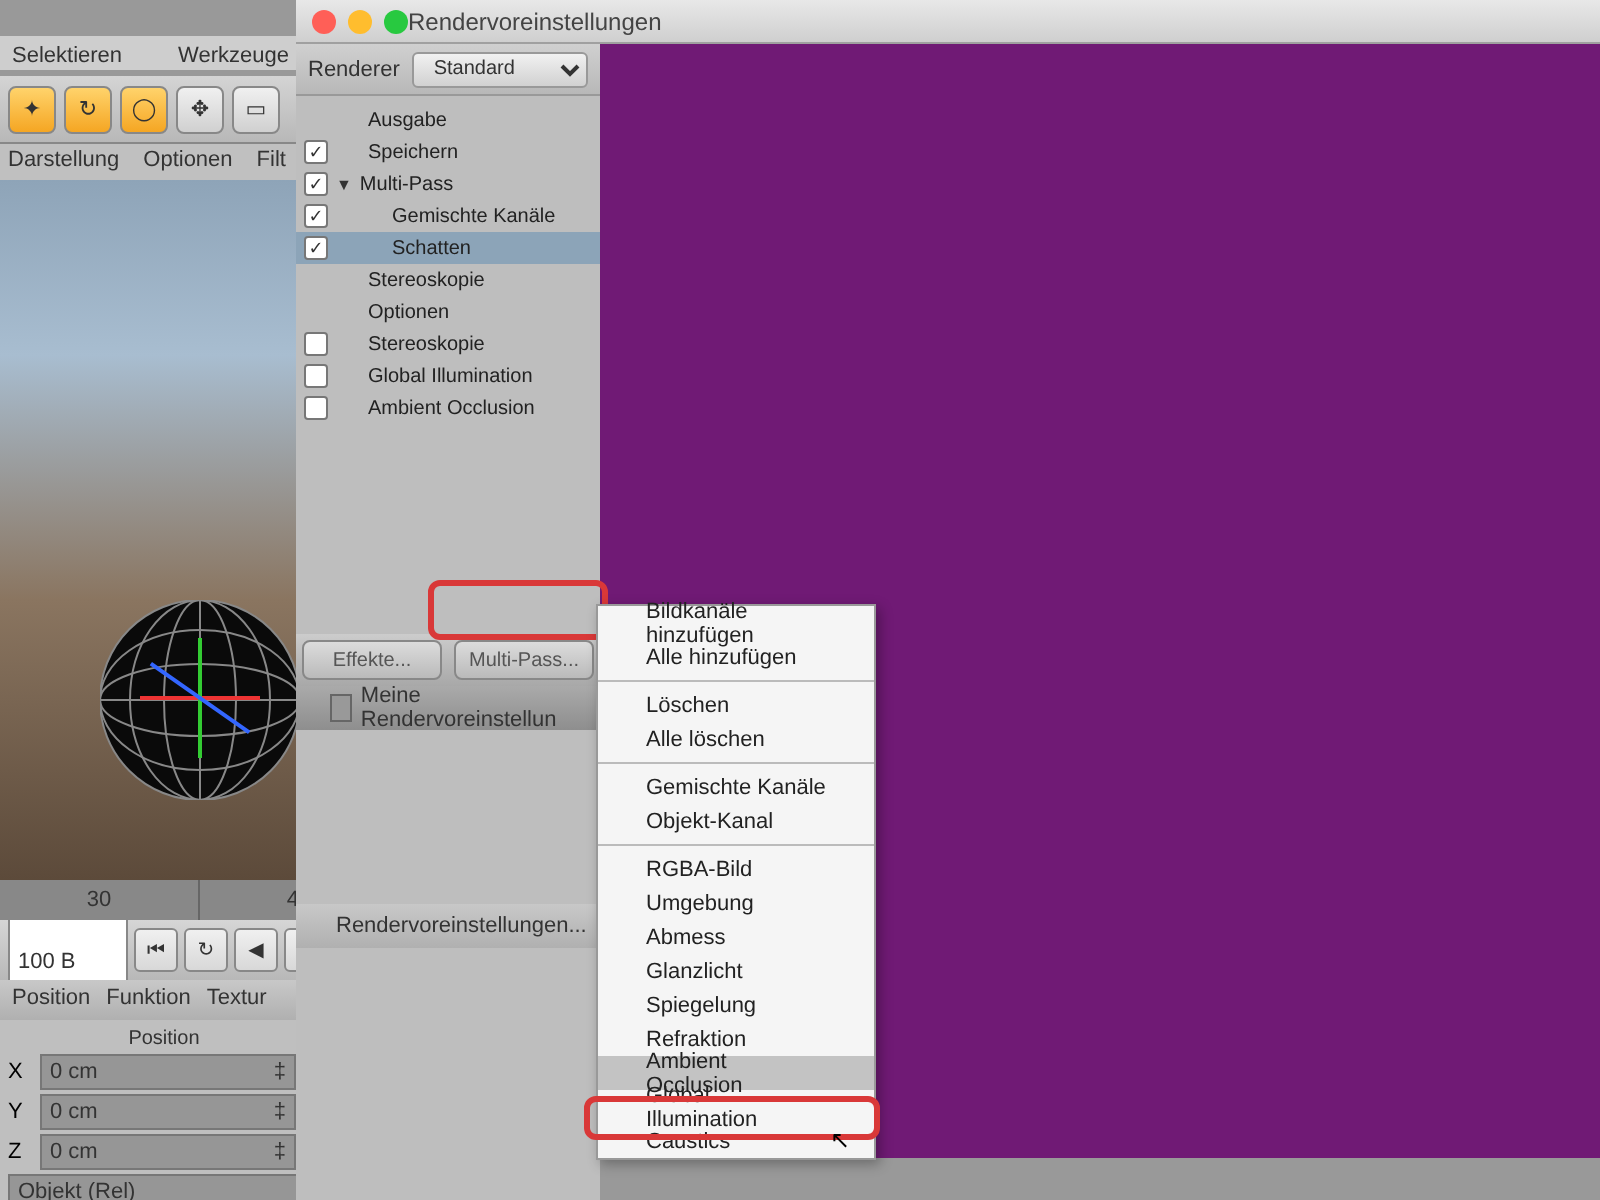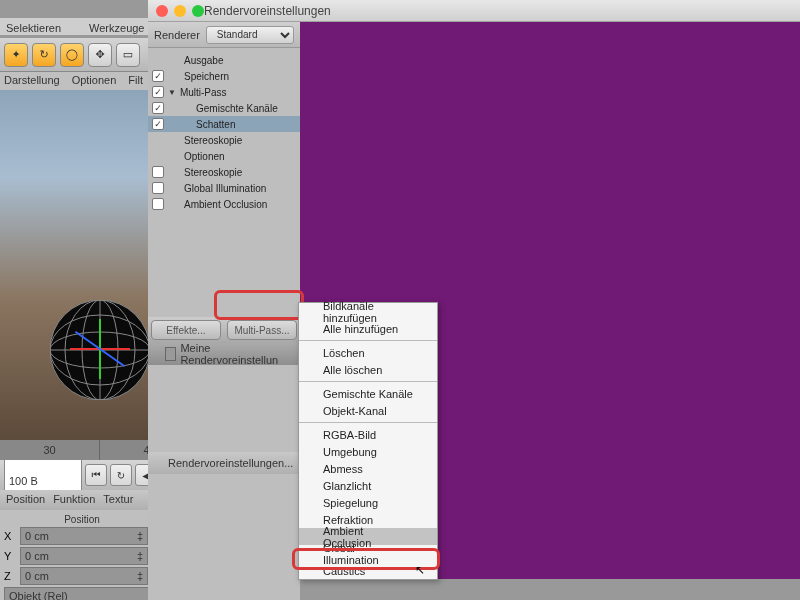--- a/index.html
+++ b/index.html
@@ -16,21 +16,21 @@
 .tabbar{position:absolute;left:0;top:72px;width:148px;height:18px;background:#c0c0c0;display:flex;gap:12px;padding:2px 4px;font-size:10px}
 .viewport{position:absolute;left:0;top:90px;width:148px;height:350px;background:linear-gradient(#8ea4b8 0%,#a8bdd0 25%,#8a7560 60%,#5c4a3a 100%)}
 .sphere{position:absolute;left:50px;top:210px;width:100px;height:100px;border-radius:50%;background:#0a0a0a}
 .axis{position:absolute;width:60px;height:2px;left:70px;top:258px}
 .ax{background:#e33}.ay{background:#3c3}.az{background:#36f}
 .timeline{position:absolute;left:0;top:440px;width:300px;height:20px;background:#888;display:flex;color:#ddd;font-size:9px}
 .tln{flex:1;text-align:center;border-right:1px solid #666;padding-top:4px}
 .playbar{position:absolute;left:0;top:460px;width:300px;height:30px;background:linear-gradient(#d6d6d6,#b8b8b8);display:flex;align-items:center;padding:0 4px;gap:3px}
 .pbtn{width:22px;height:22px;border:1px solid #888;border-radius:3px;background:linear-gradient(#f0f0f0,#d8d8d8);display:flex;align-items:center;justify-content:center;font-size:10px}
 .pbtn.rec{background:radial-gradient(#ff6666,#cc0000);color:#fff}
-.frame{width:78px;height:20px;background:#fff;border:1px solid #888;padding:15px 4px}
+.frame{width:60px;height:20px;background:#fff;border:1px solid #888;padding:15px 4px}
 .attrbar{position:absolute;left:0;top:490px;width:300px;height:20px;background:linear-gradient(#c8c8c8,#b0b0b0);display:flex;gap:8px;padding:3px 6px;font-size:10px}
 .coords{position:absolute;left:0;top:510px;width:300px;background:#bfbfbf;padding:4px}
 .crow{display:flex;align-items:center;gap:4px;margin-bottom:2px}
 .clab{width:12px;color:#000}
 .cfield{flex:1;height:18px;background:#969696;border:1px solid #777;color:#fff;font-size:10px;padding:1px 4px;display:flex;align-items:center;justify-content:space-between}
 .drop{height:18px;background:#969696;border:1px solid #777;color:#fff;padding:1px 4px;display:flex;align-items:center}
 .panel{position:absolute;left:148px;top:22px;width:652px;height:557px;background:#701a75}
 .sidebar{position:absolute;left:0;top:0;width:152px;height:578px;background:#bebebe}
 .rendrow{height:26px;display:flex;align-items:center;padding:0 6px;gap:6px;background:linear-gradient(#d0d0d0,#b8b8b8);border-bottom:1px solid #999}
 .rsel{flex:1;height:18px;background:linear-gradient(#f1f1f1,#d1d1d1);border:1px solid #999;border-radius:3px;font-size:10px;padding:1px 6px}

